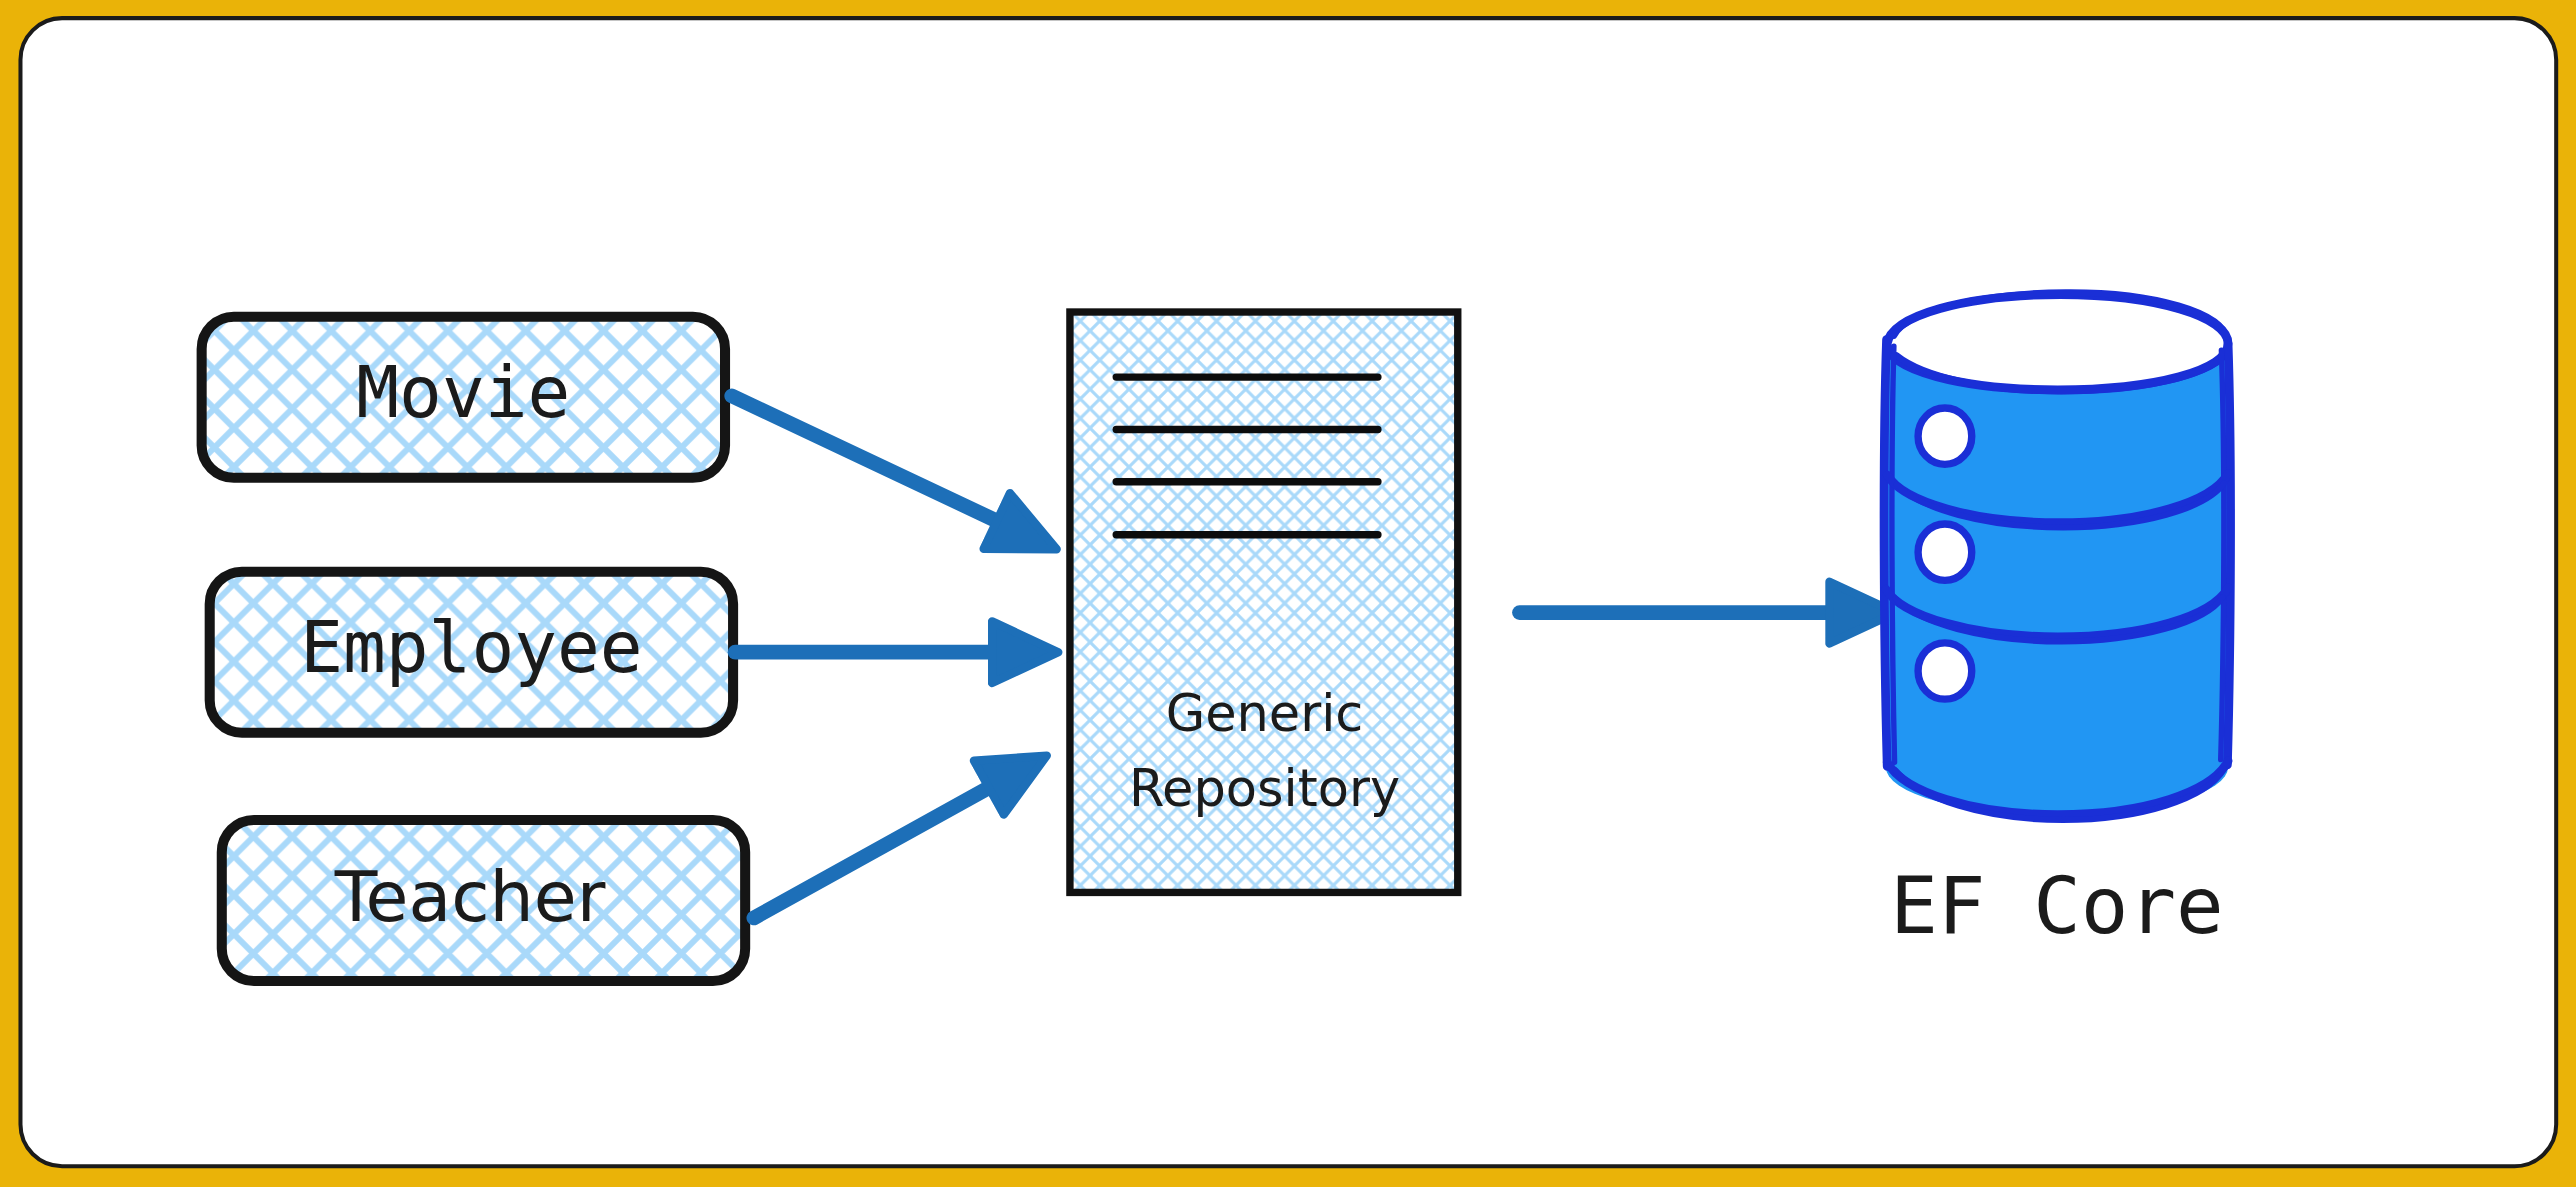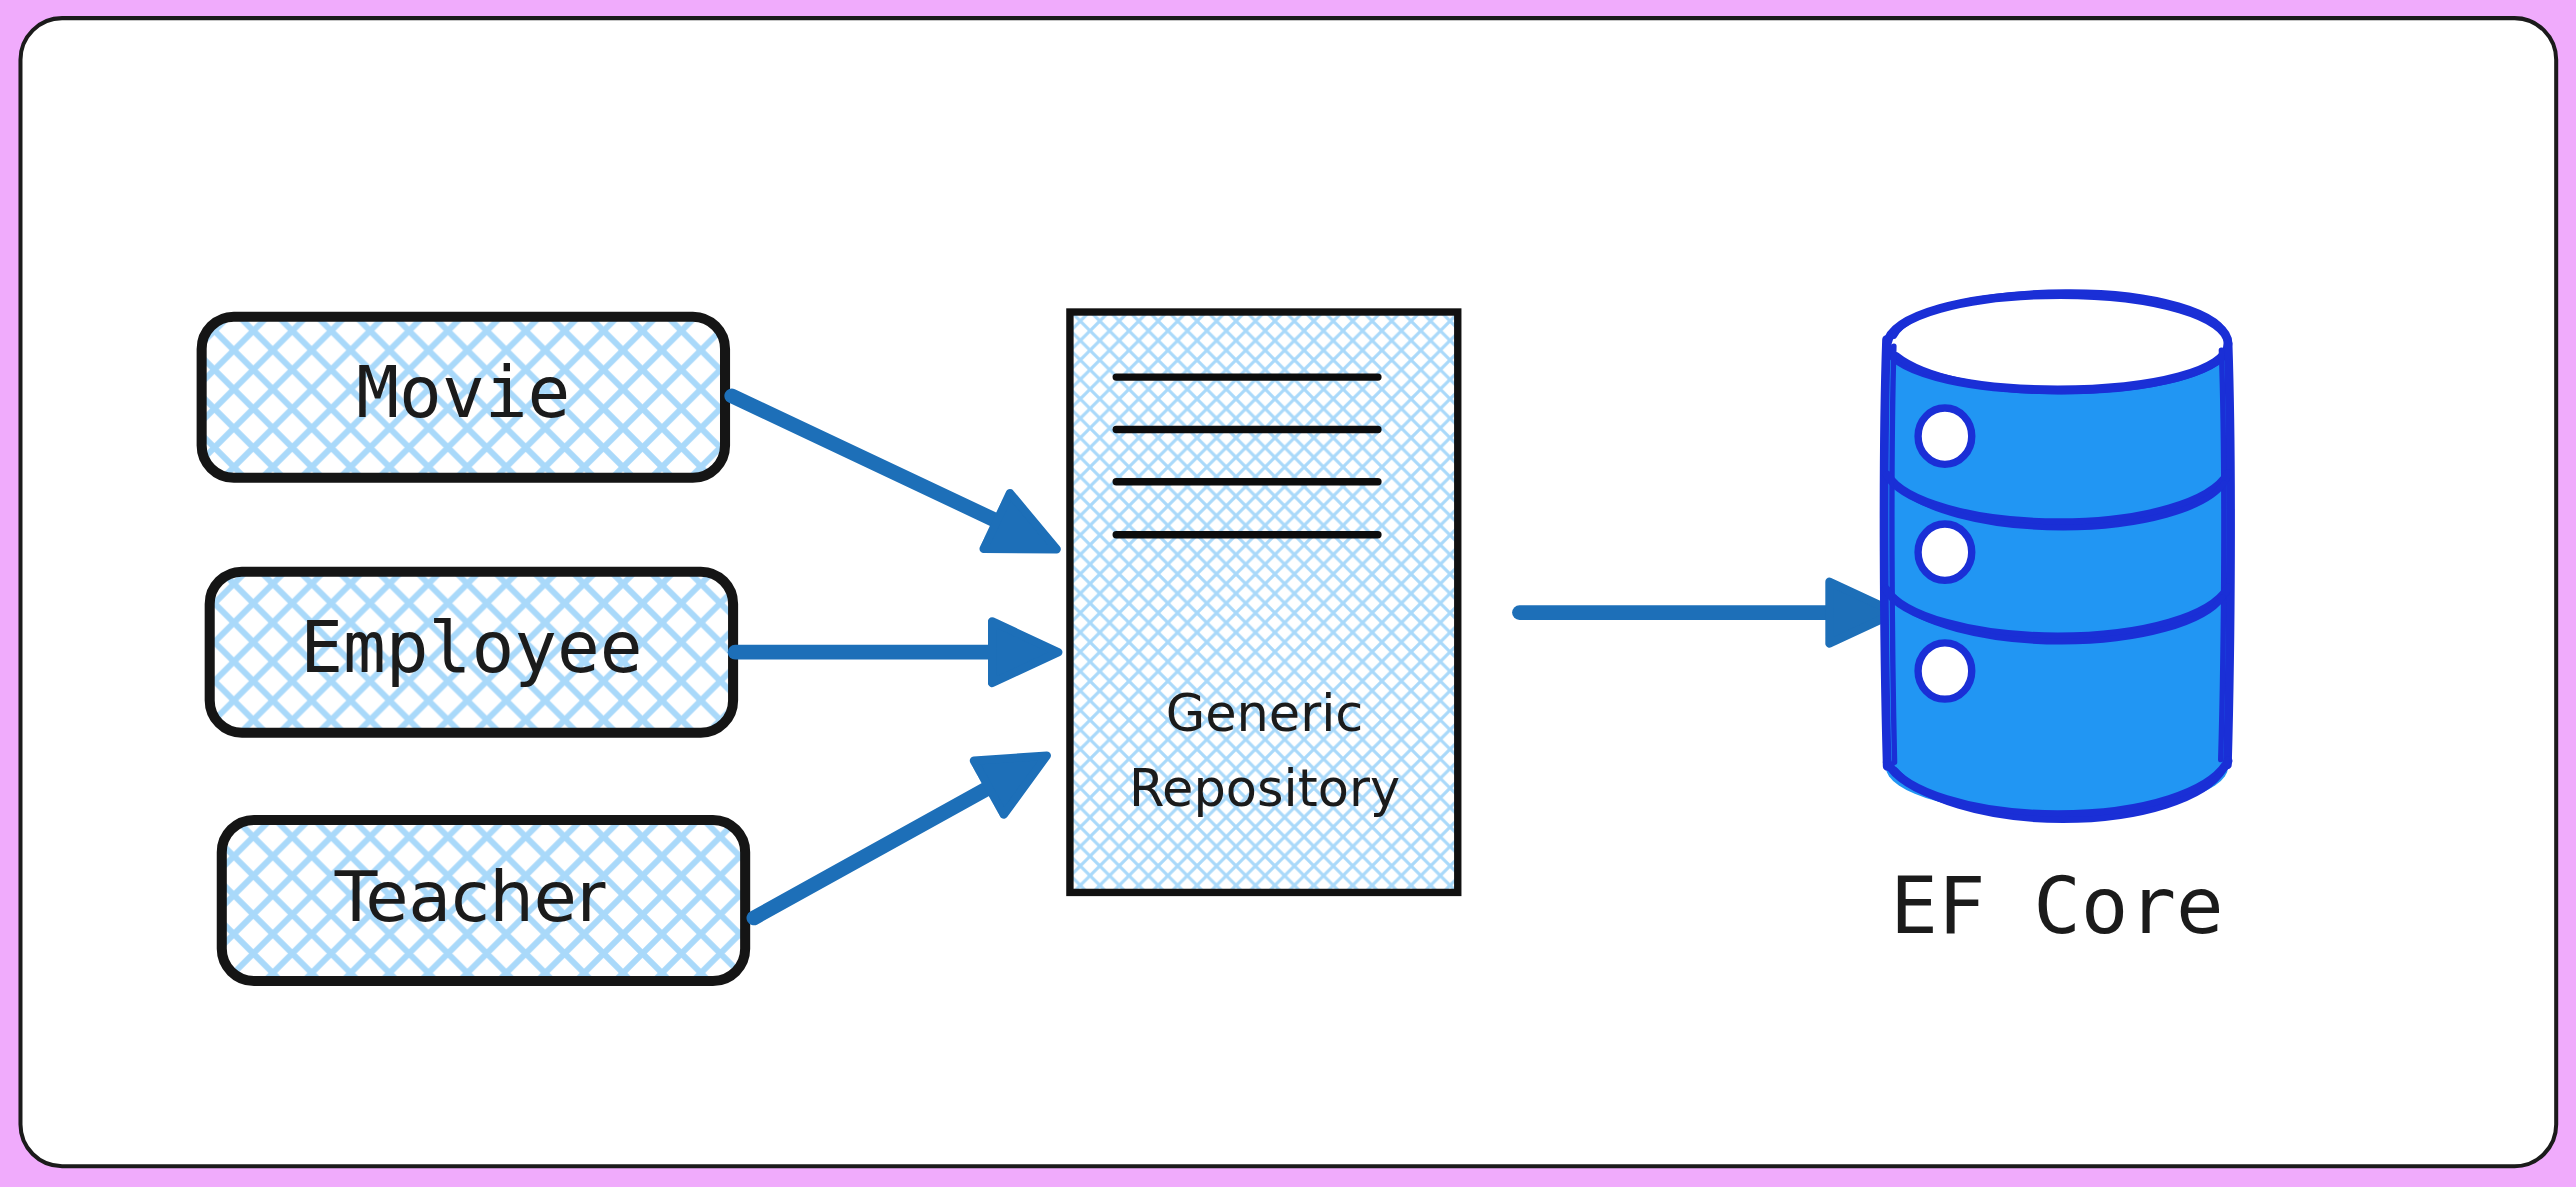--- a/index.html
+++ b/index.html
@@ -10,21 +10,21 @@
   body {
     width: 2576px;
     height: 1187px;
     font-family: "DejaVu Sans", sans-serif;
     overflow: hidden;
   }
   #stage {
     position: relative;
     width: 2576px;
     height: 1187px;
-    background: #f0abfc;
+    background: #eab308;
   }
   #diagram {
     position: absolute;
     top: 0;
     left: 0;
     width: 2576px;
     height: 1187px;
     display: block;
   }
   .entity-label {

